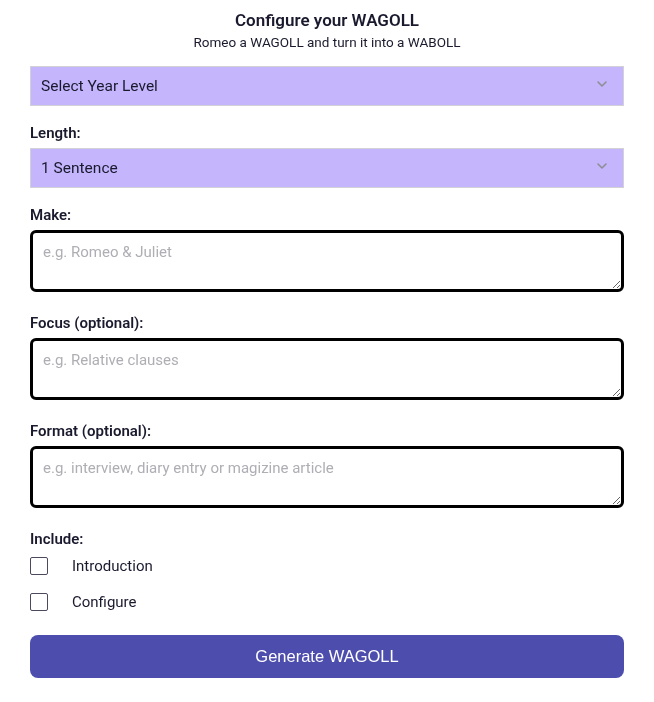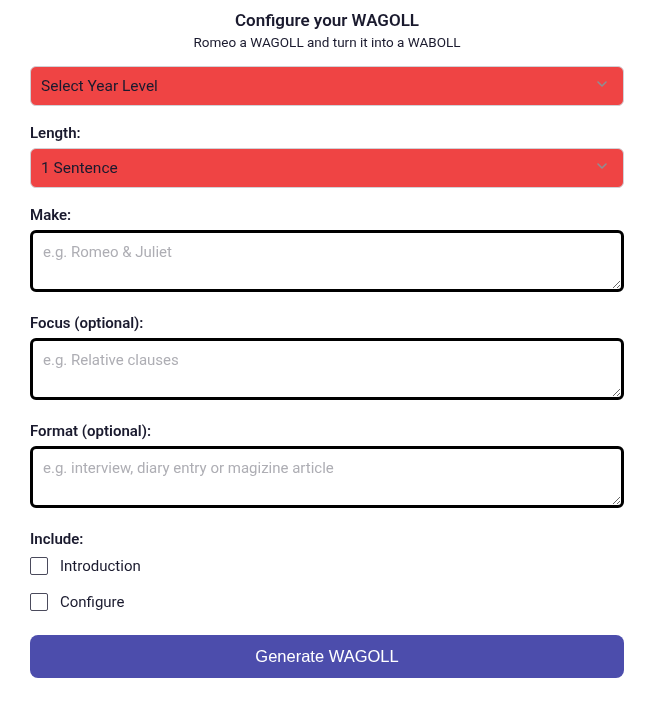--- a/index.html
+++ b/index.html
@@ -38,25 +38,25 @@
       margin-bottom: 6px;
       display: block;
     }
     .select-wrapper {
       position: relative;
       width: 100%;
     }
     .select-box {
       width: 100%;
       border: 1px solid #d1d1d6;
-      border-radius: 6px;
+      border-radius: 0;
       padding: 9px 40px 9px 10px;
       font-size: 15.5px;
       color: #1a1a2e;
-      background: #ef4444;
+      background: #c4b5fd;
       cursor: pointer;
       min-height: 40px;
       display: flex;
       align-items: center;
     }
     .chevron {
       position: absolute;
       right: 14px;
       top: 50%;
       transform: translateY(-50%);
@@ -73,21 +73,21 @@
       color: #1a1a2e;
       resize: vertical;
       min-height: 62px;
     }
     .textarea-input::placeholder {
       color: #aeaeb4;
     }
     .checkbox-row {
       display: flex;
       align-items: center;
-      gap: 12px;
+      gap: 24px;
       margin-bottom: 18px;
     }
     .checkbox {
       width: 18px;
       height: 18px;
       border: 1.5px solid #4a4a5c;
       border-radius: 2px;
       background: #fff;
       cursor: pointer;
       flex-shrink: 0;

